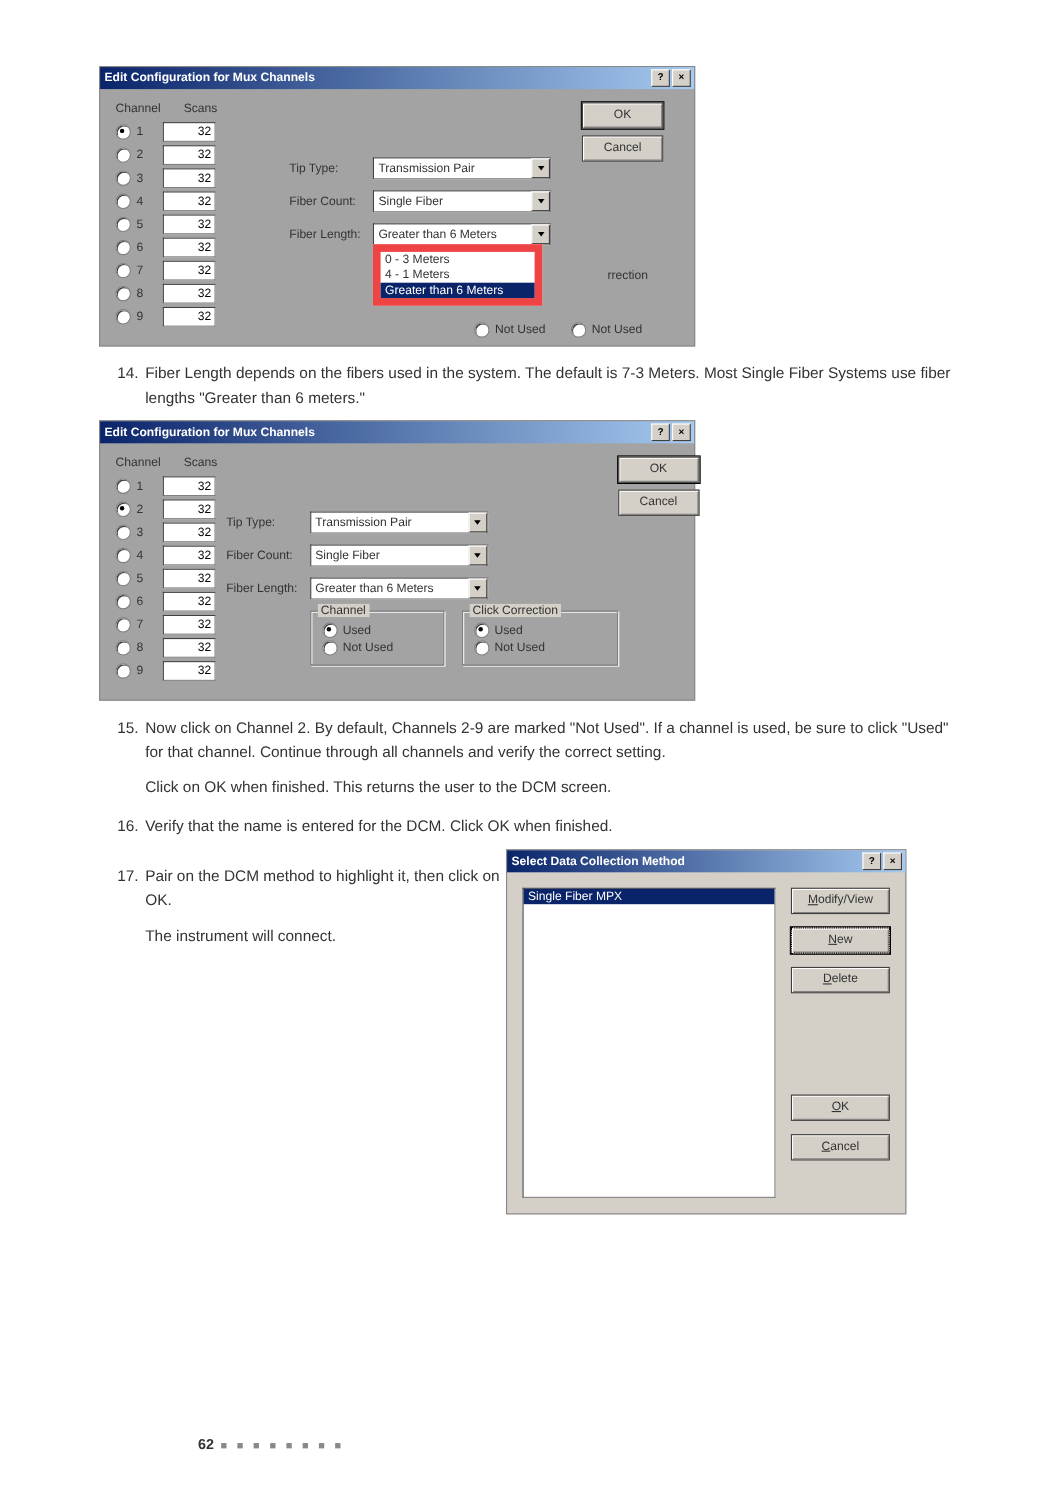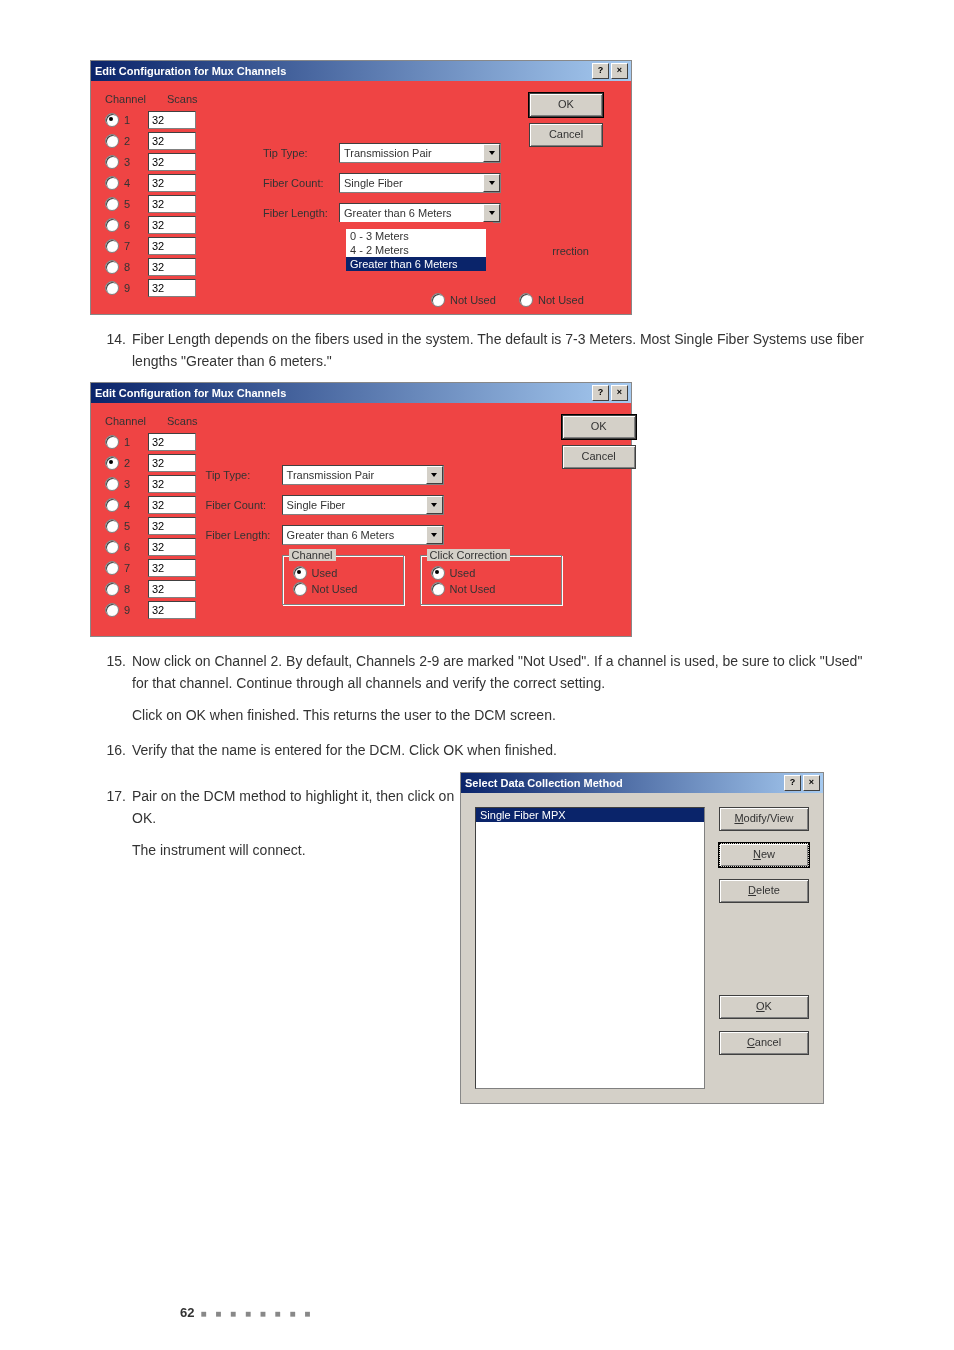--- a/index.html
+++ b/index.html
@@ -9,21 +9,21 @@
     font-size: 14px;
     color: #333;
     background: #fff;
     width: 954px;
     box-sizing: border-box;
   }
   
   .dialog {
     width: 540px;
     border: 1px solid #888;
-    background: #ef4444;
+    background: #a3a3a3;
     font-family: "Tahoma", sans-serif;
     font-size: 11px;
     margin-bottom: 14px;
   }
   .titlebar {
     background: linear-gradient(to right, #0a246a, #a6caf0);
     color: #fff;
     font-weight: bold;
     font-size: 11px;
     padding: 2px 3px 2px 4px;
@@ -67,21 +67,21 @@
     margin-right: 5px; position: relative;
   }
   .radio.sel::after {
     content: ""; position: absolute; width: 4px; height: 4px;
     background: #000; border-radius: 50%; top: 3px; left: 3px;
   }
   .ch-num { width: 24px; }
   .scans-input {
     width: 40px; height: 16px; border: 1px solid #808080;
     border-top-color: #404040; border-left-color: #404040;
-    background: #fff; padding: 0 3px; text-align: left;
+    background: #fff; padding: 0 3px; text-align: right;
     font-size: 11px; font-family: inherit;
   }
   
   .field-row { display: flex; align-items: center; margin-bottom: 10px; }
   .field-label { width: 76px; }
   .combo {
     width: 160px; height: 18px; border: 1px solid #808080;
     border-top-color: #404040; border-left-color: #404040;
     background: #fff; display: flex; align-items: center;
     font-size: 11px; position: relative; gap: 29px;
@@ -279,21 +279,21 @@
               <span class="combo-arrow"></span>
             </div>
       </div>
       <div class="field-row" style="margin-bottom:0;">
         <span class="field-label">Fiber Length:</span>
         <div class="combo" style="position:relative;">
           <span class="combo-text">Greater than 6 Meters</span>
           <span class="combo-arrow"></span>
           <div class="dropdown-list">
             <div class="dropdown-item">0 - 3 Meters</div>
-            <div class="dropdown-item">4 - 2 Meters</div>
+            <div class="dropdown-item">4 - 1 Meters</div>
             <div class="dropdown-item hl">Greater than 6 Meters</div>
           </div>
         </div>
       </div>
     </div>
     <div class="groups-overlap">
       <span class="partial-label">rrection</span>
       <div class="under-radio">
             <span class="radio"></span>
             <span>Not Used</span>

